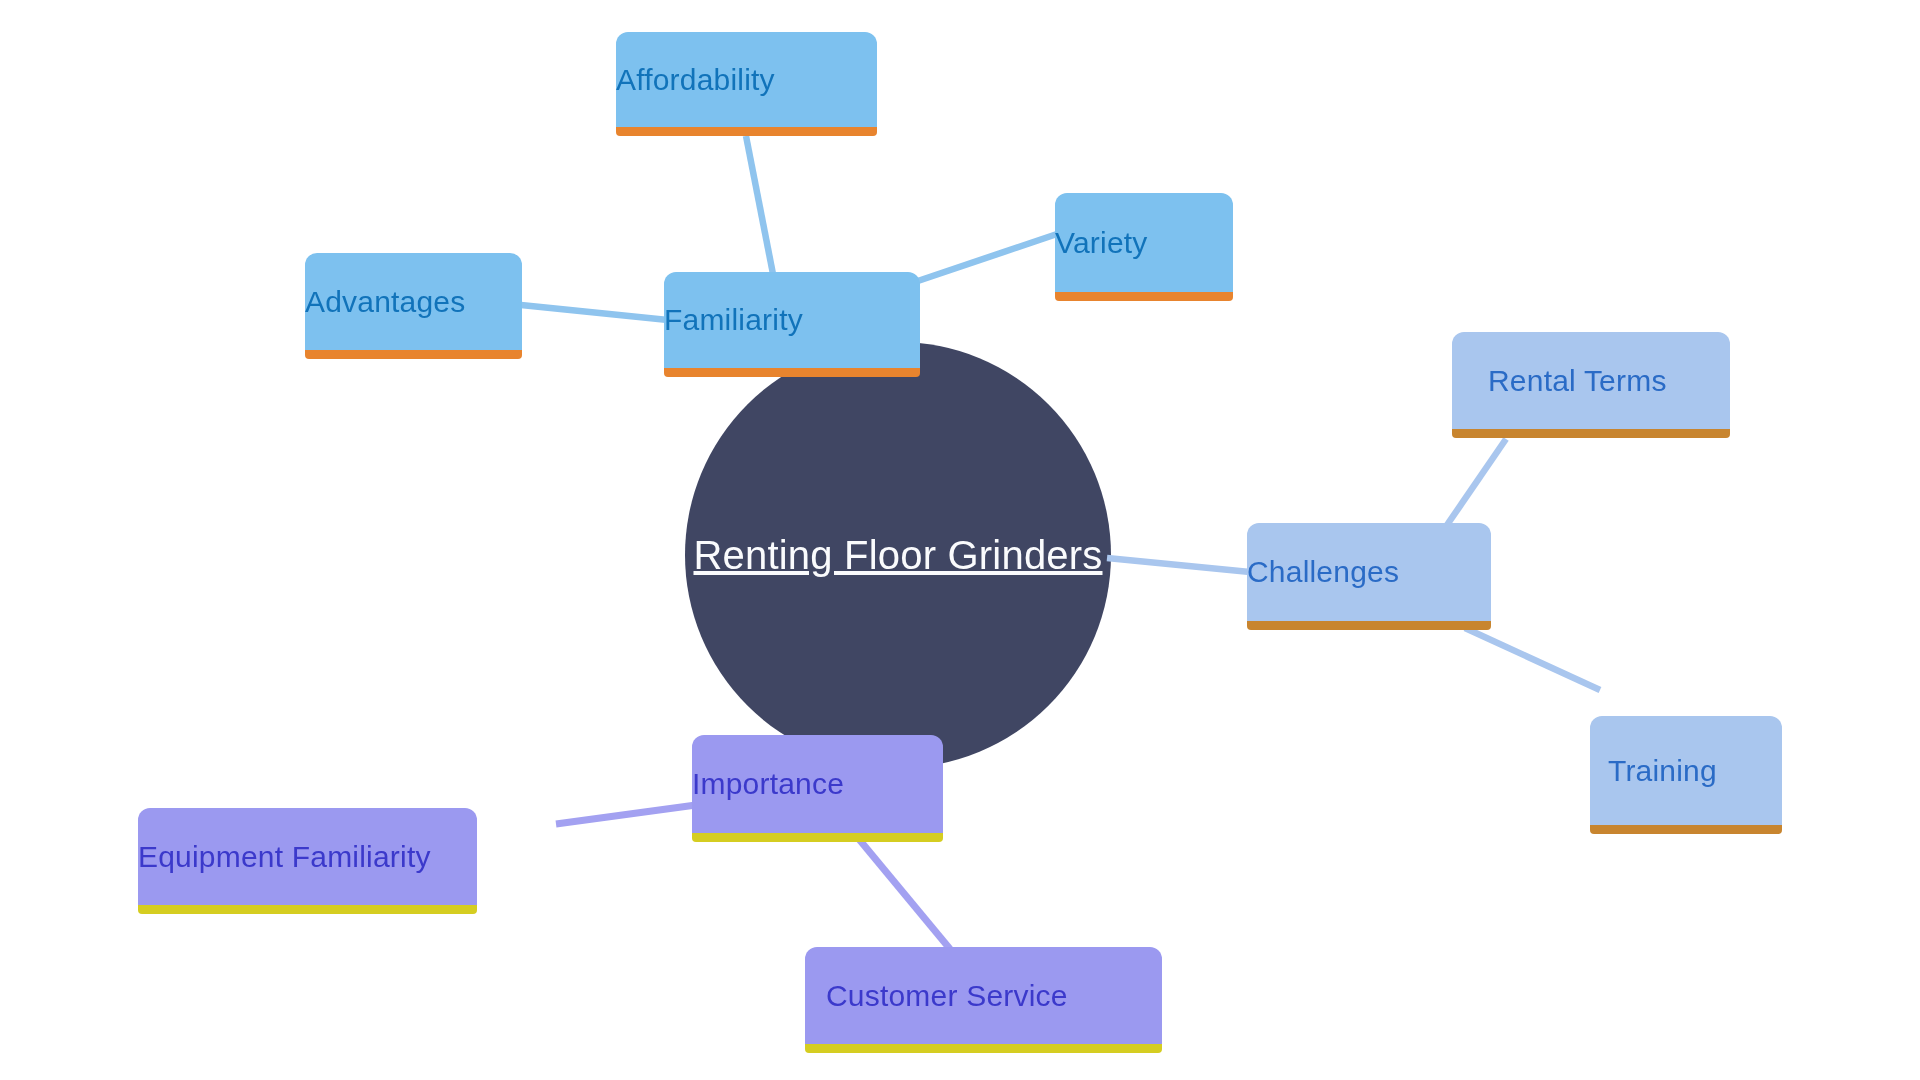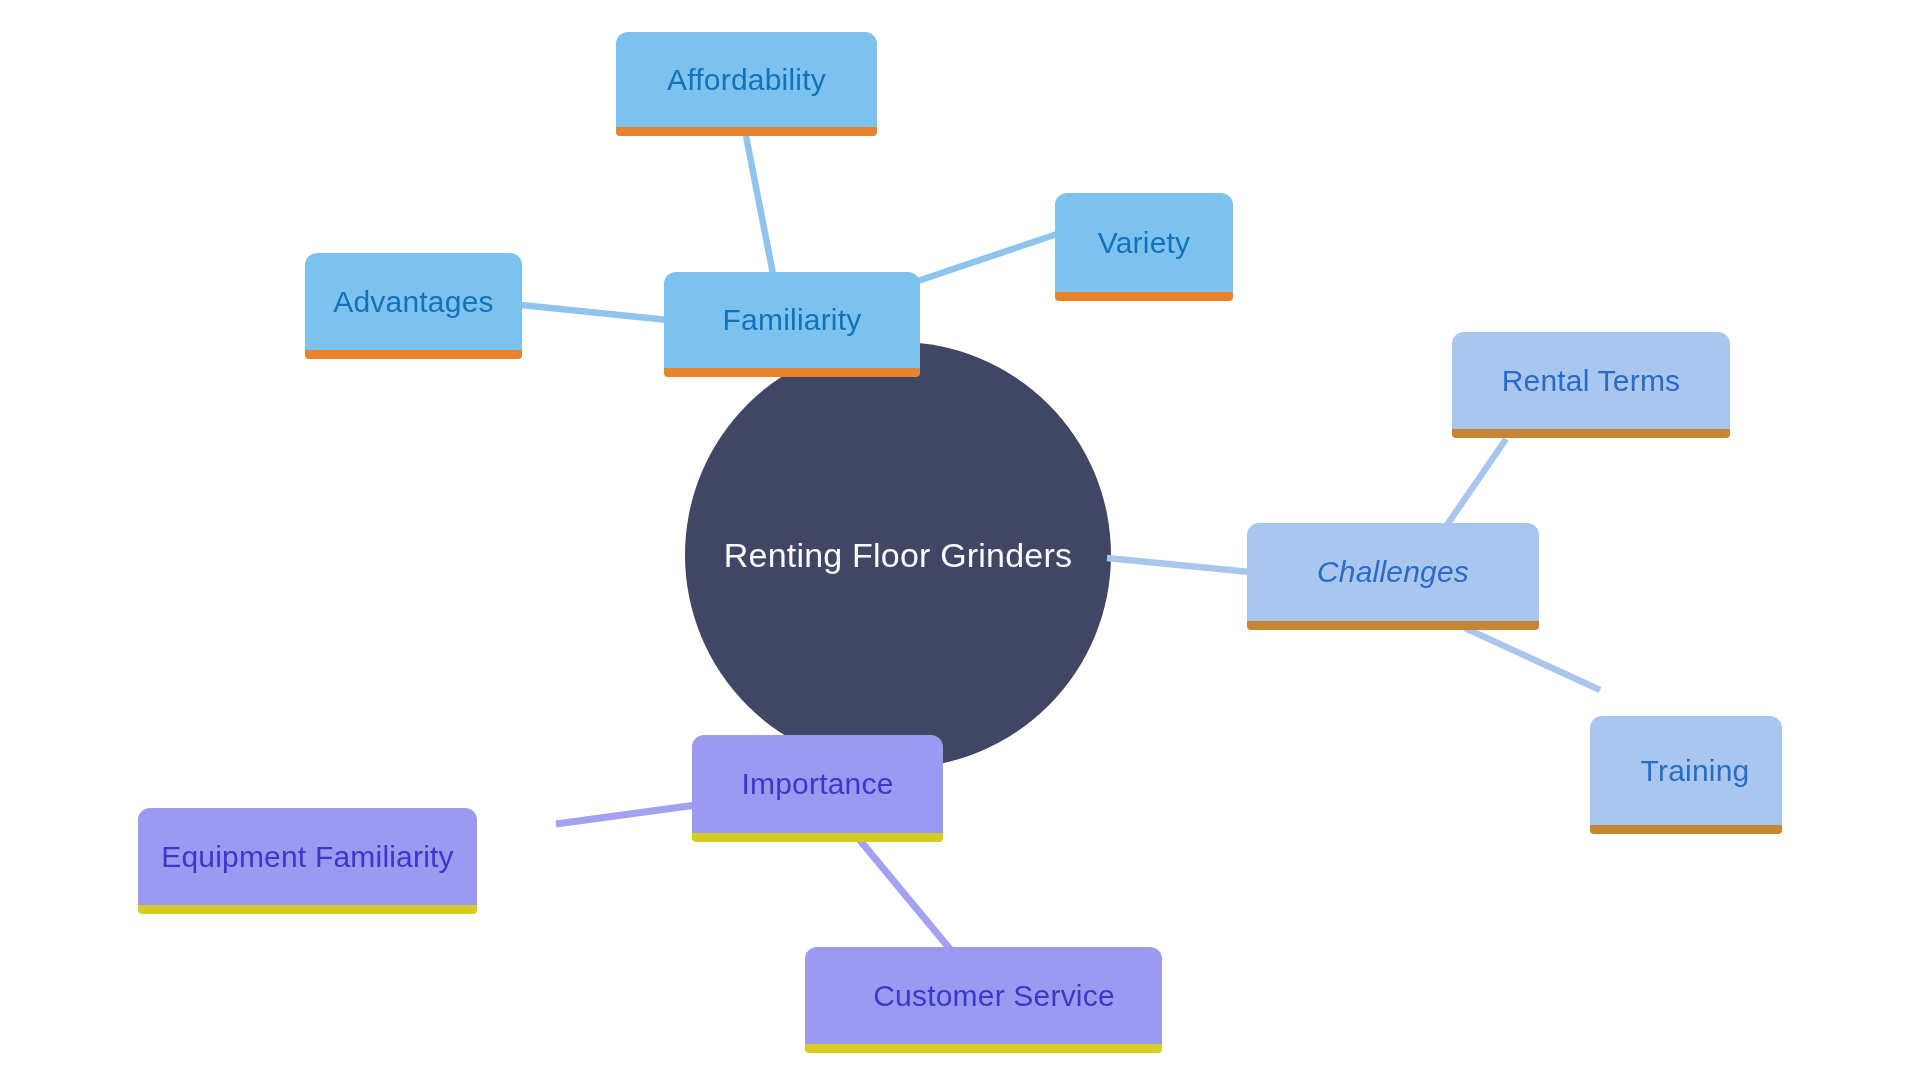--- a/index.html
+++ b/index.html
@@ -33,30 +33,31 @@
     width: 426px;
     height: 426px;
     border-radius: 50%;
     background: var(--center-fill);
     display: flex;
     align-items: center;
     justify-content: center;
   }
   .center-label {
     color: var(--center-text);
-    font-size: 34px;
+    font-size: 40px;
     letter-spacing: 0.2px;
     white-space: nowrap;
+    text-decoration: underline;
   }
   .node {
     position: absolute;
     box-sizing: border-box;
     display: flex;
     align-items: center;
-    justify-content: center;
+    justify-content: flex-start;
     border-radius: 12px 12px 4px 4px;
     white-space: nowrap;
   }
   .node .label {
     font-size: 30px;
     letter-spacing: 0.2px;
   }
   .node.adv {
     background: var(--advantages-fill);
     border-bottom: 9px solid var(--advantages-underline);
@@ -99,24 +100,24 @@
   <div class="node adv" style="left:616px; top:32px; width:261px; height:104px;">
     <span class="label">Affordability</span>
   </div>
   <div class="node adv" style="left:1055px; top:157px; width:178px; height:108px;margin-top:36px;">
     <span class="label">Variety</span>
   </div>
   <div class="node adv" style="left:305px; top:253px; width:217px; height:106px;">
     <span class="label">Advantages</span>
   </div>
 
-  <div class="node cha" style="left:1247px; top:523px; width:292px; height:107px;font-style:italic;">
+  <div class="node cha" style="left:1247px; top:523px; width:244px; height:107px;">
     <span class="label">Challenges</span>
   </div>
-  <div class="node cha" style="left:1452px; top:332px; width:278px; height:106px;">
+  <div class="node cha" style="left:1452px; top:332px; width:278px; height:106px;padding-left:36px;">
     <span class="label">Rental Terms</span>
   </div>
   <div class="node cha" style="left:1590px; top:716px; width:192px; height:118px;padding-left:18px;">
     <span class="label">Training</span>
   </div>
 
   <div class="node imp" style="left:692px; top:735px; width:251px; height:107px;">
     <span class="label">Importance</span>
   </div>
   <div class="node imp" style="left:138px; top:808px; width:339px; height:106px;">

